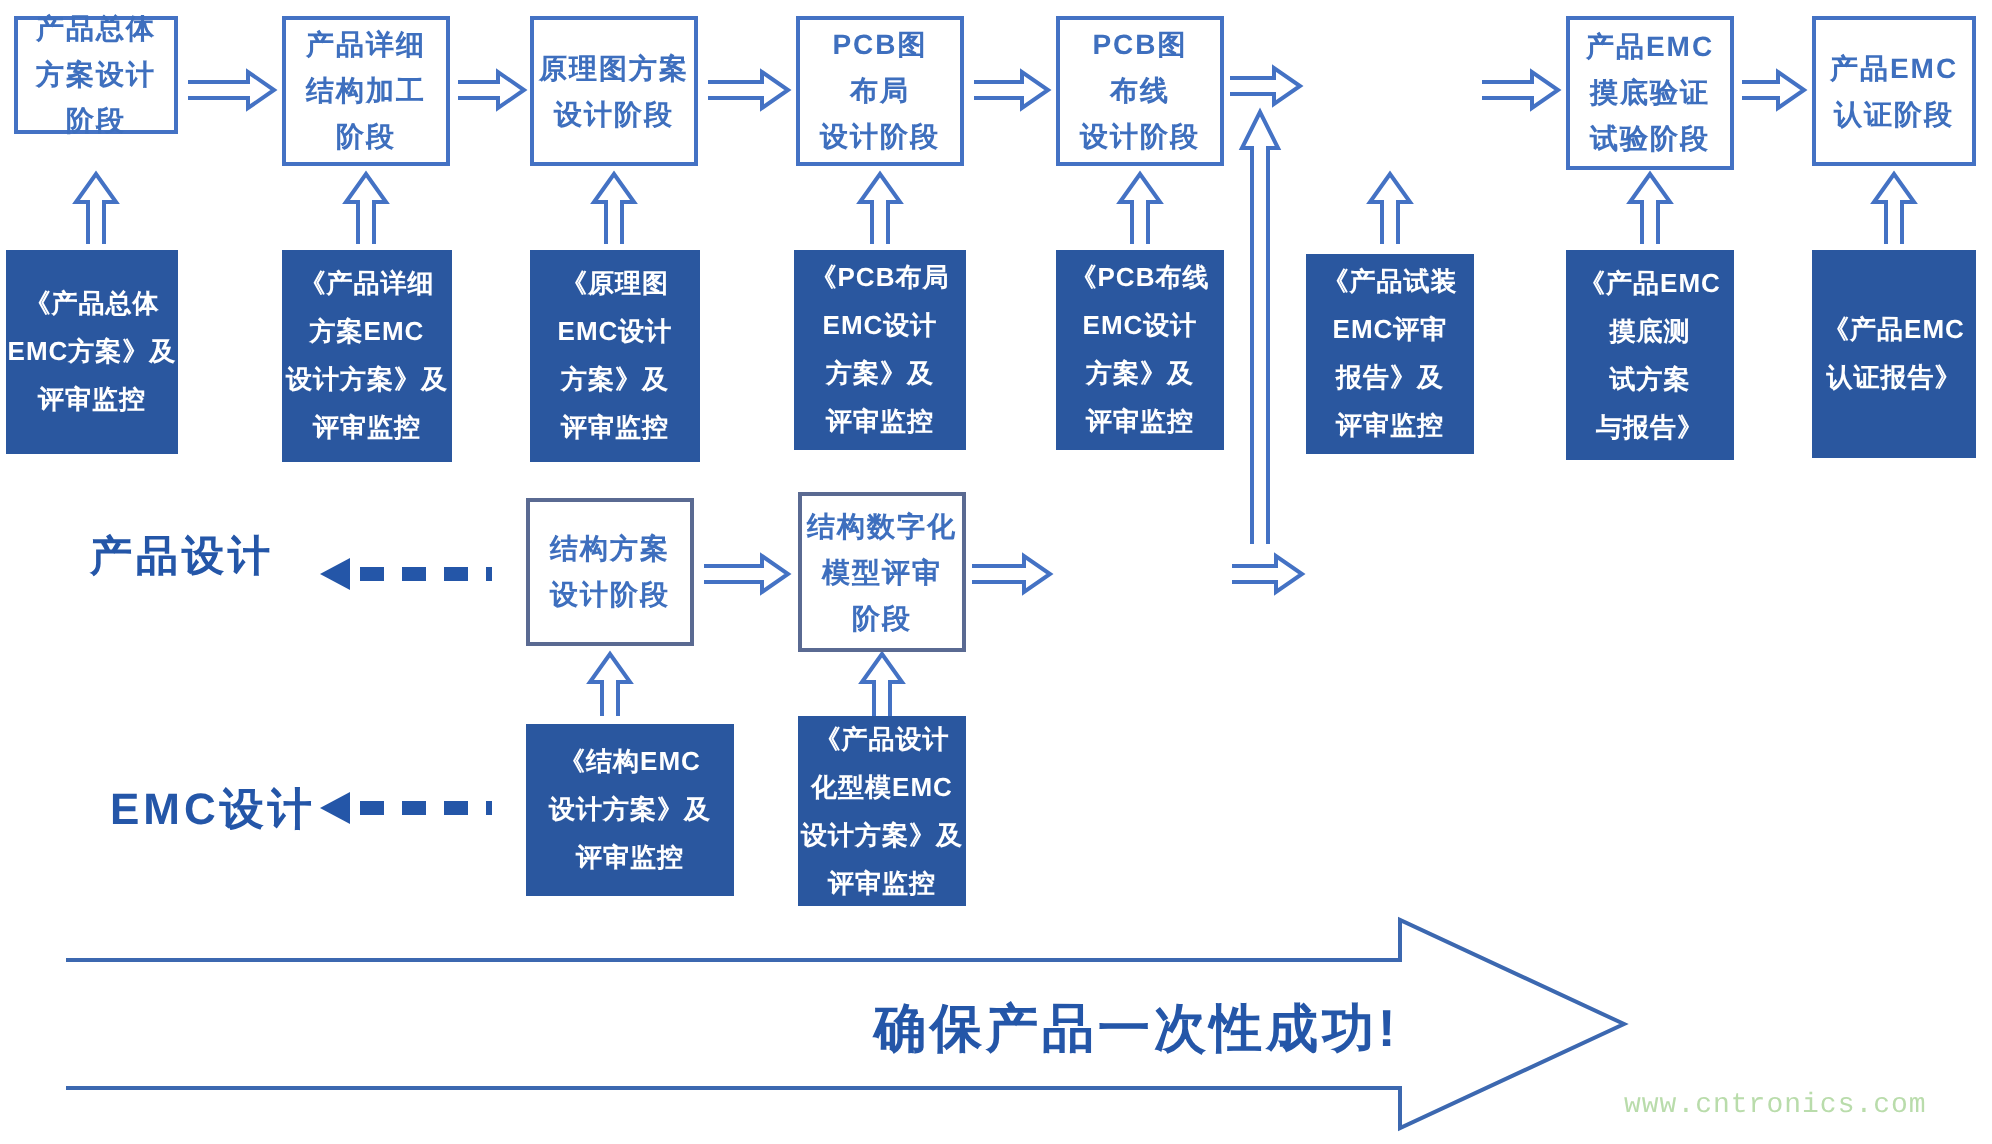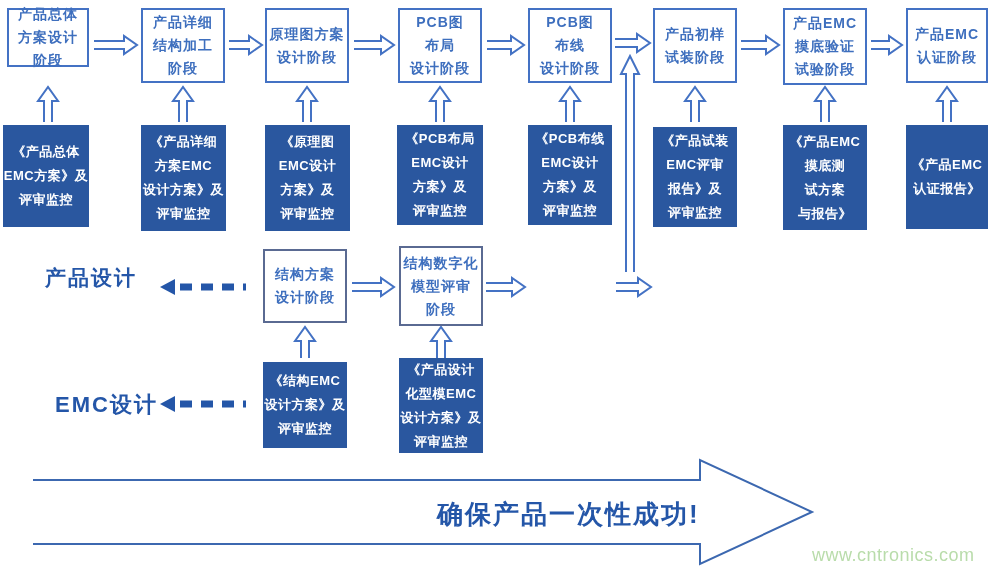--- a/index.html
+++ b/index.html
@@ -20,21 +20,21 @@
     background:#2a579f;color:#ffffff;
     font-size:13px;font-weight:700;line-height:24px;letter-spacing:0.5px;
   }
   .track-label{
     position:absolute;color:#2456a8;font-weight:700;letter-spacing:2px;white-space:nowrap;
   }
   .slogan{
     position:absolute;color:#2456a8;font-weight:700;font-size:26px;letter-spacing:2px;white-space:nowrap;
   }
   .watermark{
-    position:absolute;color:#b9dcab;font-size:18px;letter-spacing:0.5px;white-space:nowrap;
+    position:absolute;color:#b9dcab;font-size:14px;letter-spacing:0.5px;white-space:nowrap;font-family:Liberation Mono, monospace;
   }
   svg.overlay{position:absolute;left:0;top:0;pointer-events:none;}
   .arrow{fill:none;stroke:#4472c4;stroke-width:2;}
   .big-arrow{fill:none;stroke:#3c68b0;stroke-width:2;}
   .dash-line{stroke:#2456a8;stroke-width:7;}
   .dash-head{fill:#2456a8;stroke:none;}
 </style>
 </head>
 <body>
 
@@ -82,22 +82,20 @@
 结构加工
 阶段</div>
   <div class="box stage" style="left:265px;top:8px;width:84px;height:75px">原理图方案
 设计阶段</div>
   <div class="box stage" style="left:398px;top:8px;width:84px;height:75px">PCB图
 布局
 设计阶段</div>
   <div class="box stage" style="left:528px;top:8px;width:84px;height:75px">PCB图
 布线
 设计阶段</div>
-  <div class="box stage" style="left:653px;top:8px;width:84px;height:75px">产品初样
-试装阶段</div>
   <div class="box stage" style="left:783px;top:8px;width:84px;height:77px">产品EMC
 摸底验证
 试验阶段</div>
   <div class="box stage" style="left:906px;top:8px;width:82px;height:75px">产品EMC
 认证阶段</div>
 
   <div class="box doc" style="left:3px;top:125px;width:86px;height:102px">《产品总体
 EMC方案》及
 评审监控</div>
   <div class="box doc" style="left:141px;top:125px;width:85px;height:106px">《产品详细
@@ -129,21 +127,21 @@
 
   <div class="track-label" style="left:45px;top:264px;font-size:21px">产品设计</div>
   <div class="track-label" style="left:55px;top:390px;font-size:22px">EMC设计</div>
 
   <div class="box stage struct" style="left:263px;top:249px;width:84px;height:74px">结构方案
 设计阶段</div>
   <div class="box stage struct" style="left:399px;top:246px;width:84px;height:80px">结构数字化
 模型评审
 阶段</div>
 
-  <div class="box doc" style="left:263px;top:362px;width:84px;height:86px">《结构EMC
+  <div class="box doc" style="left:263px;top:362px;width:104px;height:86px">《结构EMC
 设计方案》及
 评审监控</div>
   <div class="box doc" style="left:399px;top:358px;width:84px;height:95px">《产品设计
 化型模EMC
 设计方案》及
 评审监控</div>
 
   <div class="slogan" style="left:437px;top:497px">确保产品一次性成功!</div>
 
   <div class="watermark" style="left:812px;top:545px">www.cntronics.com</div>

